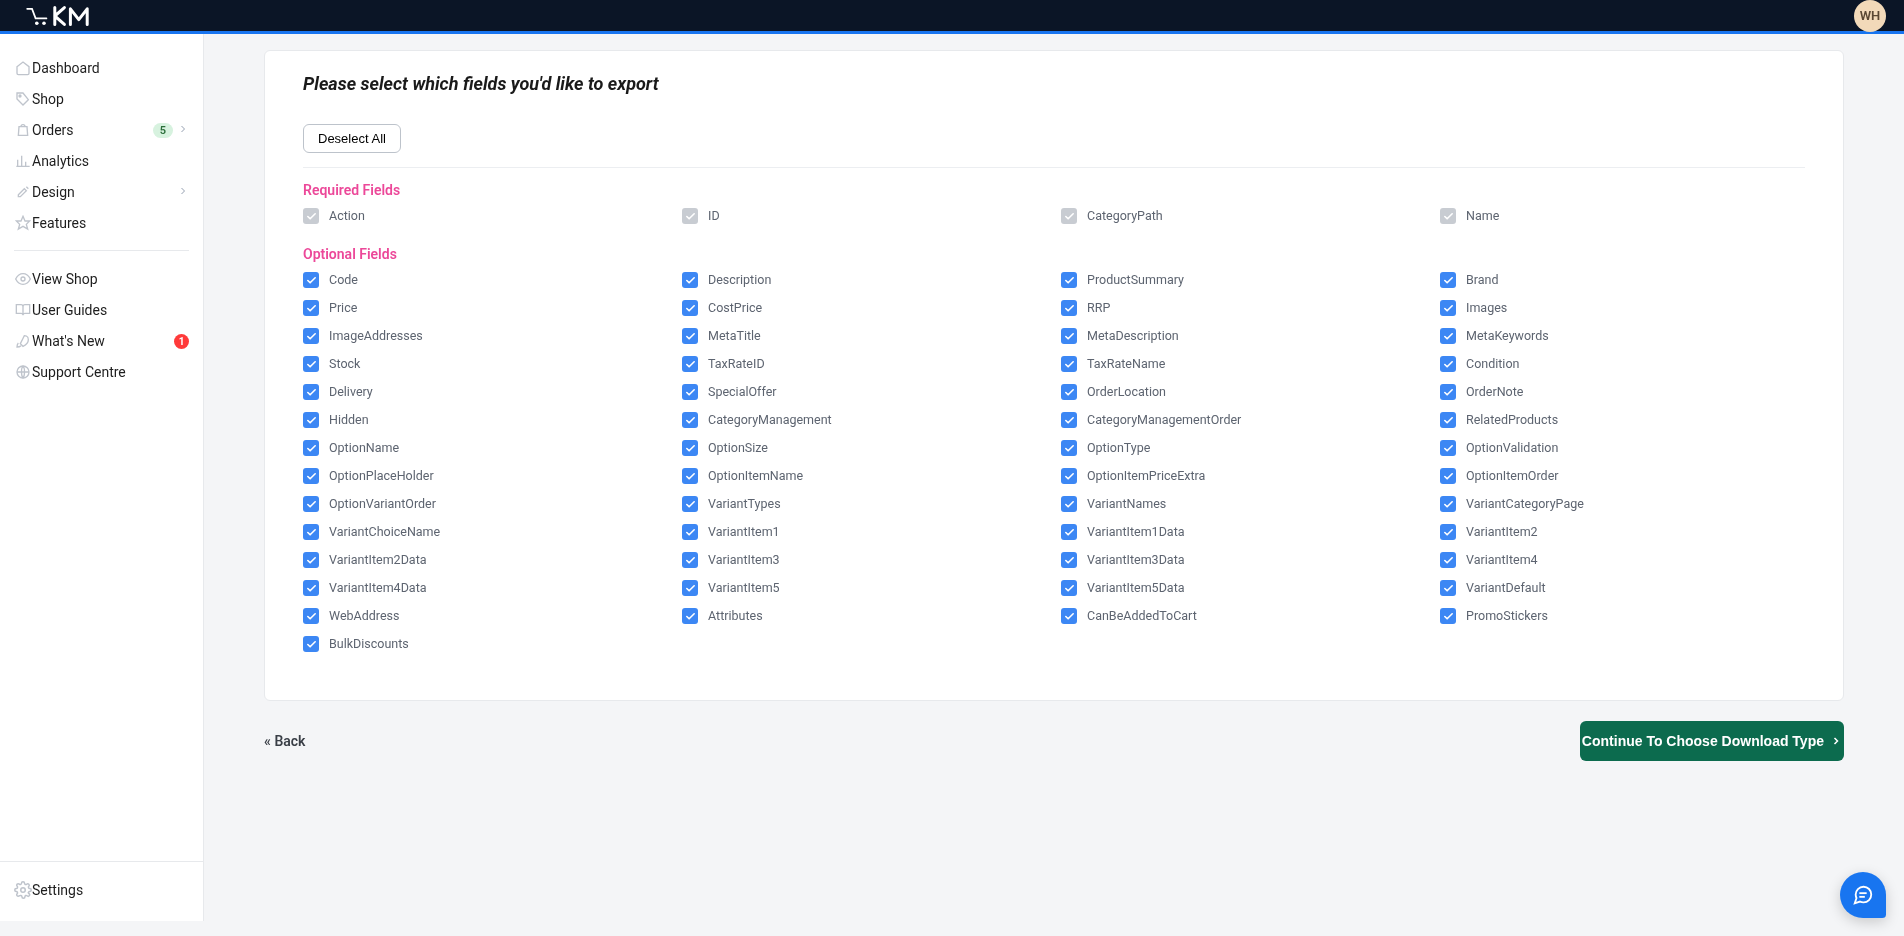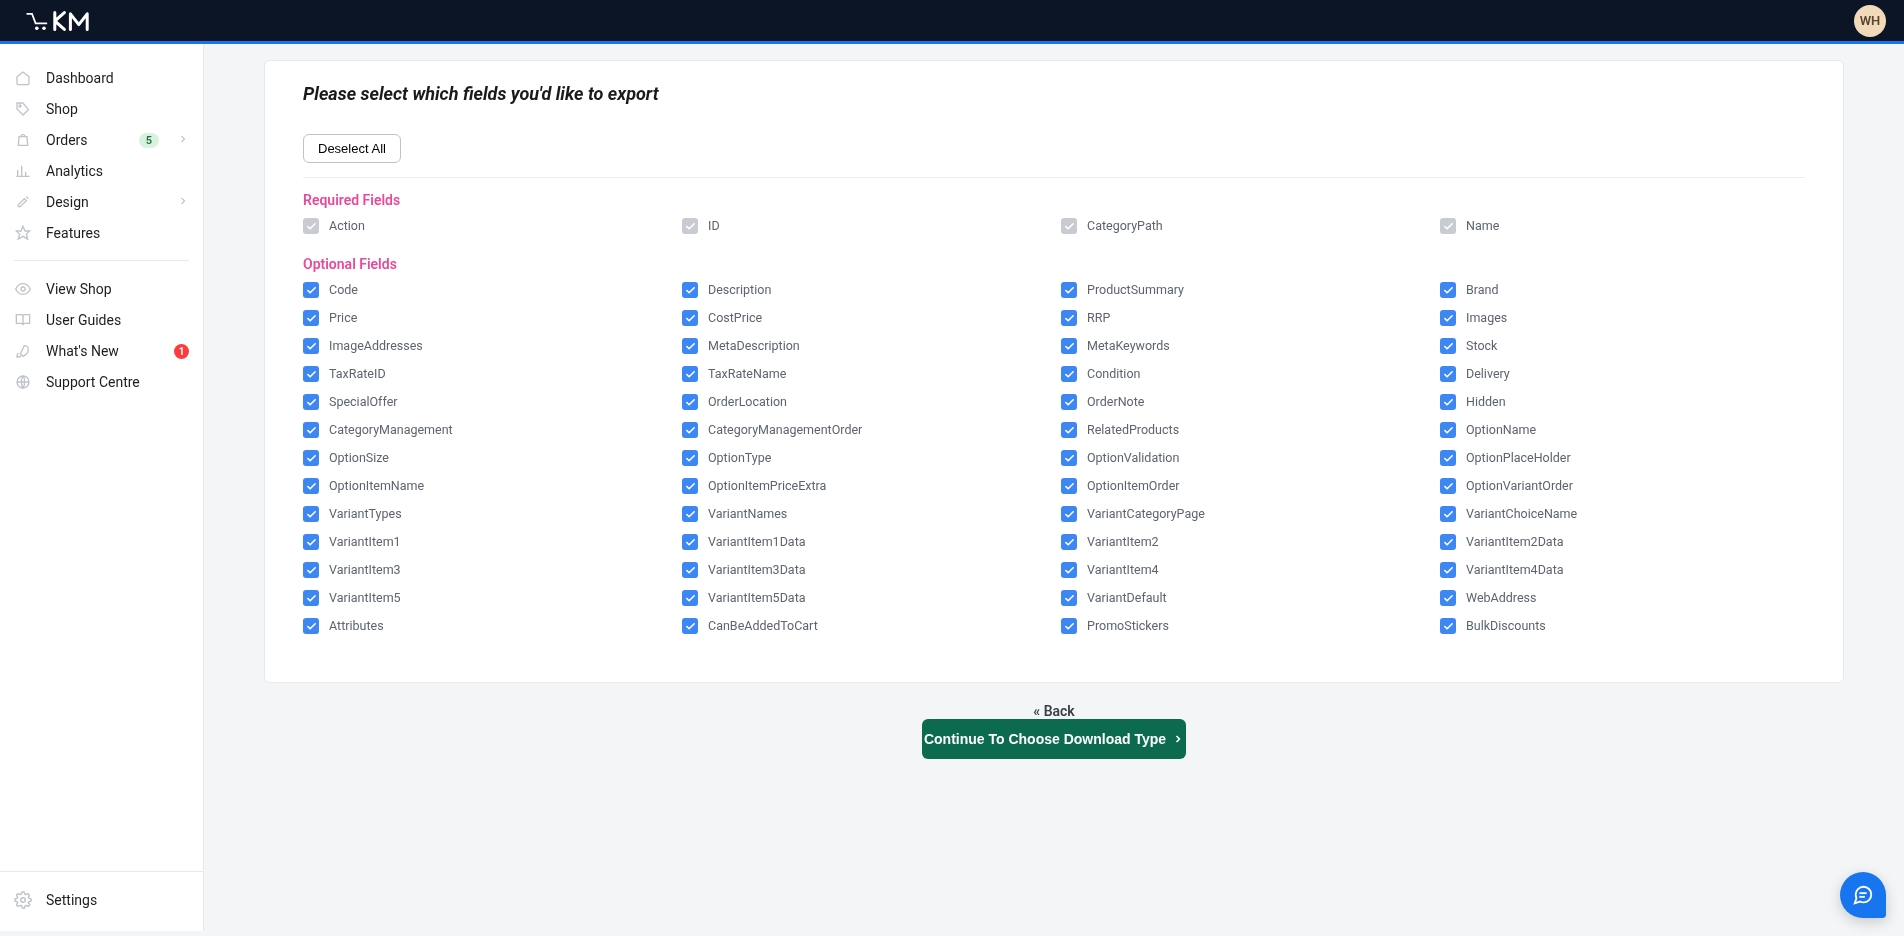--- a/index.html
+++ b/index.html
@@ -1,21 +1,21 @@
 <!DOCTYPE html>
 <html><head>
 <meta charset="utf-8">
 <style>
   * { box-sizing: border-box; margin: 0; padding: 0; }
   html, body { height: 100%; font-family: -apple-system, BlinkMacSystemFont, "Segoe UI", Roboto, Arial, sans-serif; }
   body { background: #f4f5f7; color: #1a1a1a; overflow: hidden; }
 
   
   .topbar {
-    height: 44px;
+    height: 34px;
     background: #0b1526;
     border-bottom: 3px solid #1875f0;
     display: flex; align-items: center; justify-content: space-between;
     padding: 0 18px 0 26px;
   }
   .logo { display: inline-flex; align-items: center; gap: 6px; color: #fff; }
   .logo svg { display: block; }
   .avatar {
     width: 32px; height: 32px; border-radius: 50%;
     background: #f2d9b9; color: #5a4733;
@@ -25,21 +25,21 @@
 
   
   .shell { display: flex; height: calc(100% - 49px); }
   .sidebar {
     width: 204px; background: #ffffff; border-right: 1px solid #e7e9ec;
     display: flex; flex-direction: column;
     padding-top: 20px;
   }
   .nav-section { padding: 0 0; }
   .nav-item {
-    display: flex; align-items: center; gap: 14px;
+    display: flex; align-items: center; gap: 0;
     padding: 6px 14px; margin: 0 0 3px 0;
     font-size: 14px; color: #1e1e1e; cursor: pointer;
     position: relative; height: 28px;
   }
   .nav-item .ico { width: 18px; height: 18px; color: #bfc4cc; flex: 0 0 18px; display: inline-flex; align-items: center; justify-content: center; }
   .nav-item .label { flex: 1; }
   .nav-item .chev { color: #95a0b1; }
   .nav-item .badge-green {
     background: #d7f2df; color: #2c6e3b; font-size: 11px; font-weight: 600;
     padding: 1px 7px; border-radius: 10px; margin-right: 4px;
@@ -77,21 +77,20 @@
     display: inline-flex; align-items: center; justify-content: center;
     flex: 0 0 16px;
   }
   .cb.checked { background: #3c87f4; }
   .cb.disabled { background: #c8ccd2; }
   .cb svg { width: 11px; height: 11px; }
 
   .foot-row {
     display: flex; align-items: center; justify-content: space-between;
     margin-top: 20px;
-    flex-direction: column;
   }
   .back-link { color: #3a3f47; font-size: 14px; font-weight: 600; cursor: pointer; }
   .btn-primary {
     background: #0c6b4e; color: #fff; border: none; border-radius: 6px;
     font-size: 14px; font-weight: 600; padding: 12px 2px; cursor: pointer;
     display: inline-flex; align-items: center; gap: 6px;
   }
 
   
   .chat-fab {
@@ -346,20 +345,28 @@
             </span>
             <span>Images</span>
           </div>
           <div class="field">
             <span class="cb checked">
               <svg viewBox="0 0 24 24" fill="none" stroke="#fff" stroke-width="3.5" stroke-linecap="round" stroke-linejoin="round">
                 <polyline points="20 6 9 17 4 12"></polyline>
               </svg>
             </span>
             <span>ImageAddresses</span>
+          </div>
+          <div class="field">
+            <span class="cb checked">
+              <svg viewBox="0 0 24 24" fill="none" stroke="#fff" stroke-width="3.5" stroke-linecap="round" stroke-linejoin="round">
+                <polyline points="20 6 9 17 4 12"></polyline>
+              </svg>
+            </span>
+            <span>MetaTitle</span>
           </div>
           <div class="field">
             <span class="cb checked">
               <svg viewBox="0 0 24 24" fill="none" stroke="#fff" stroke-width="3.5" stroke-linecap="round" stroke-linejoin="round">
                 <polyline points="20 6 9 17 4 12"></polyline>
               </svg>
             </span>
             <span>MetaDescription</span>
           </div>
           <div class="field">

